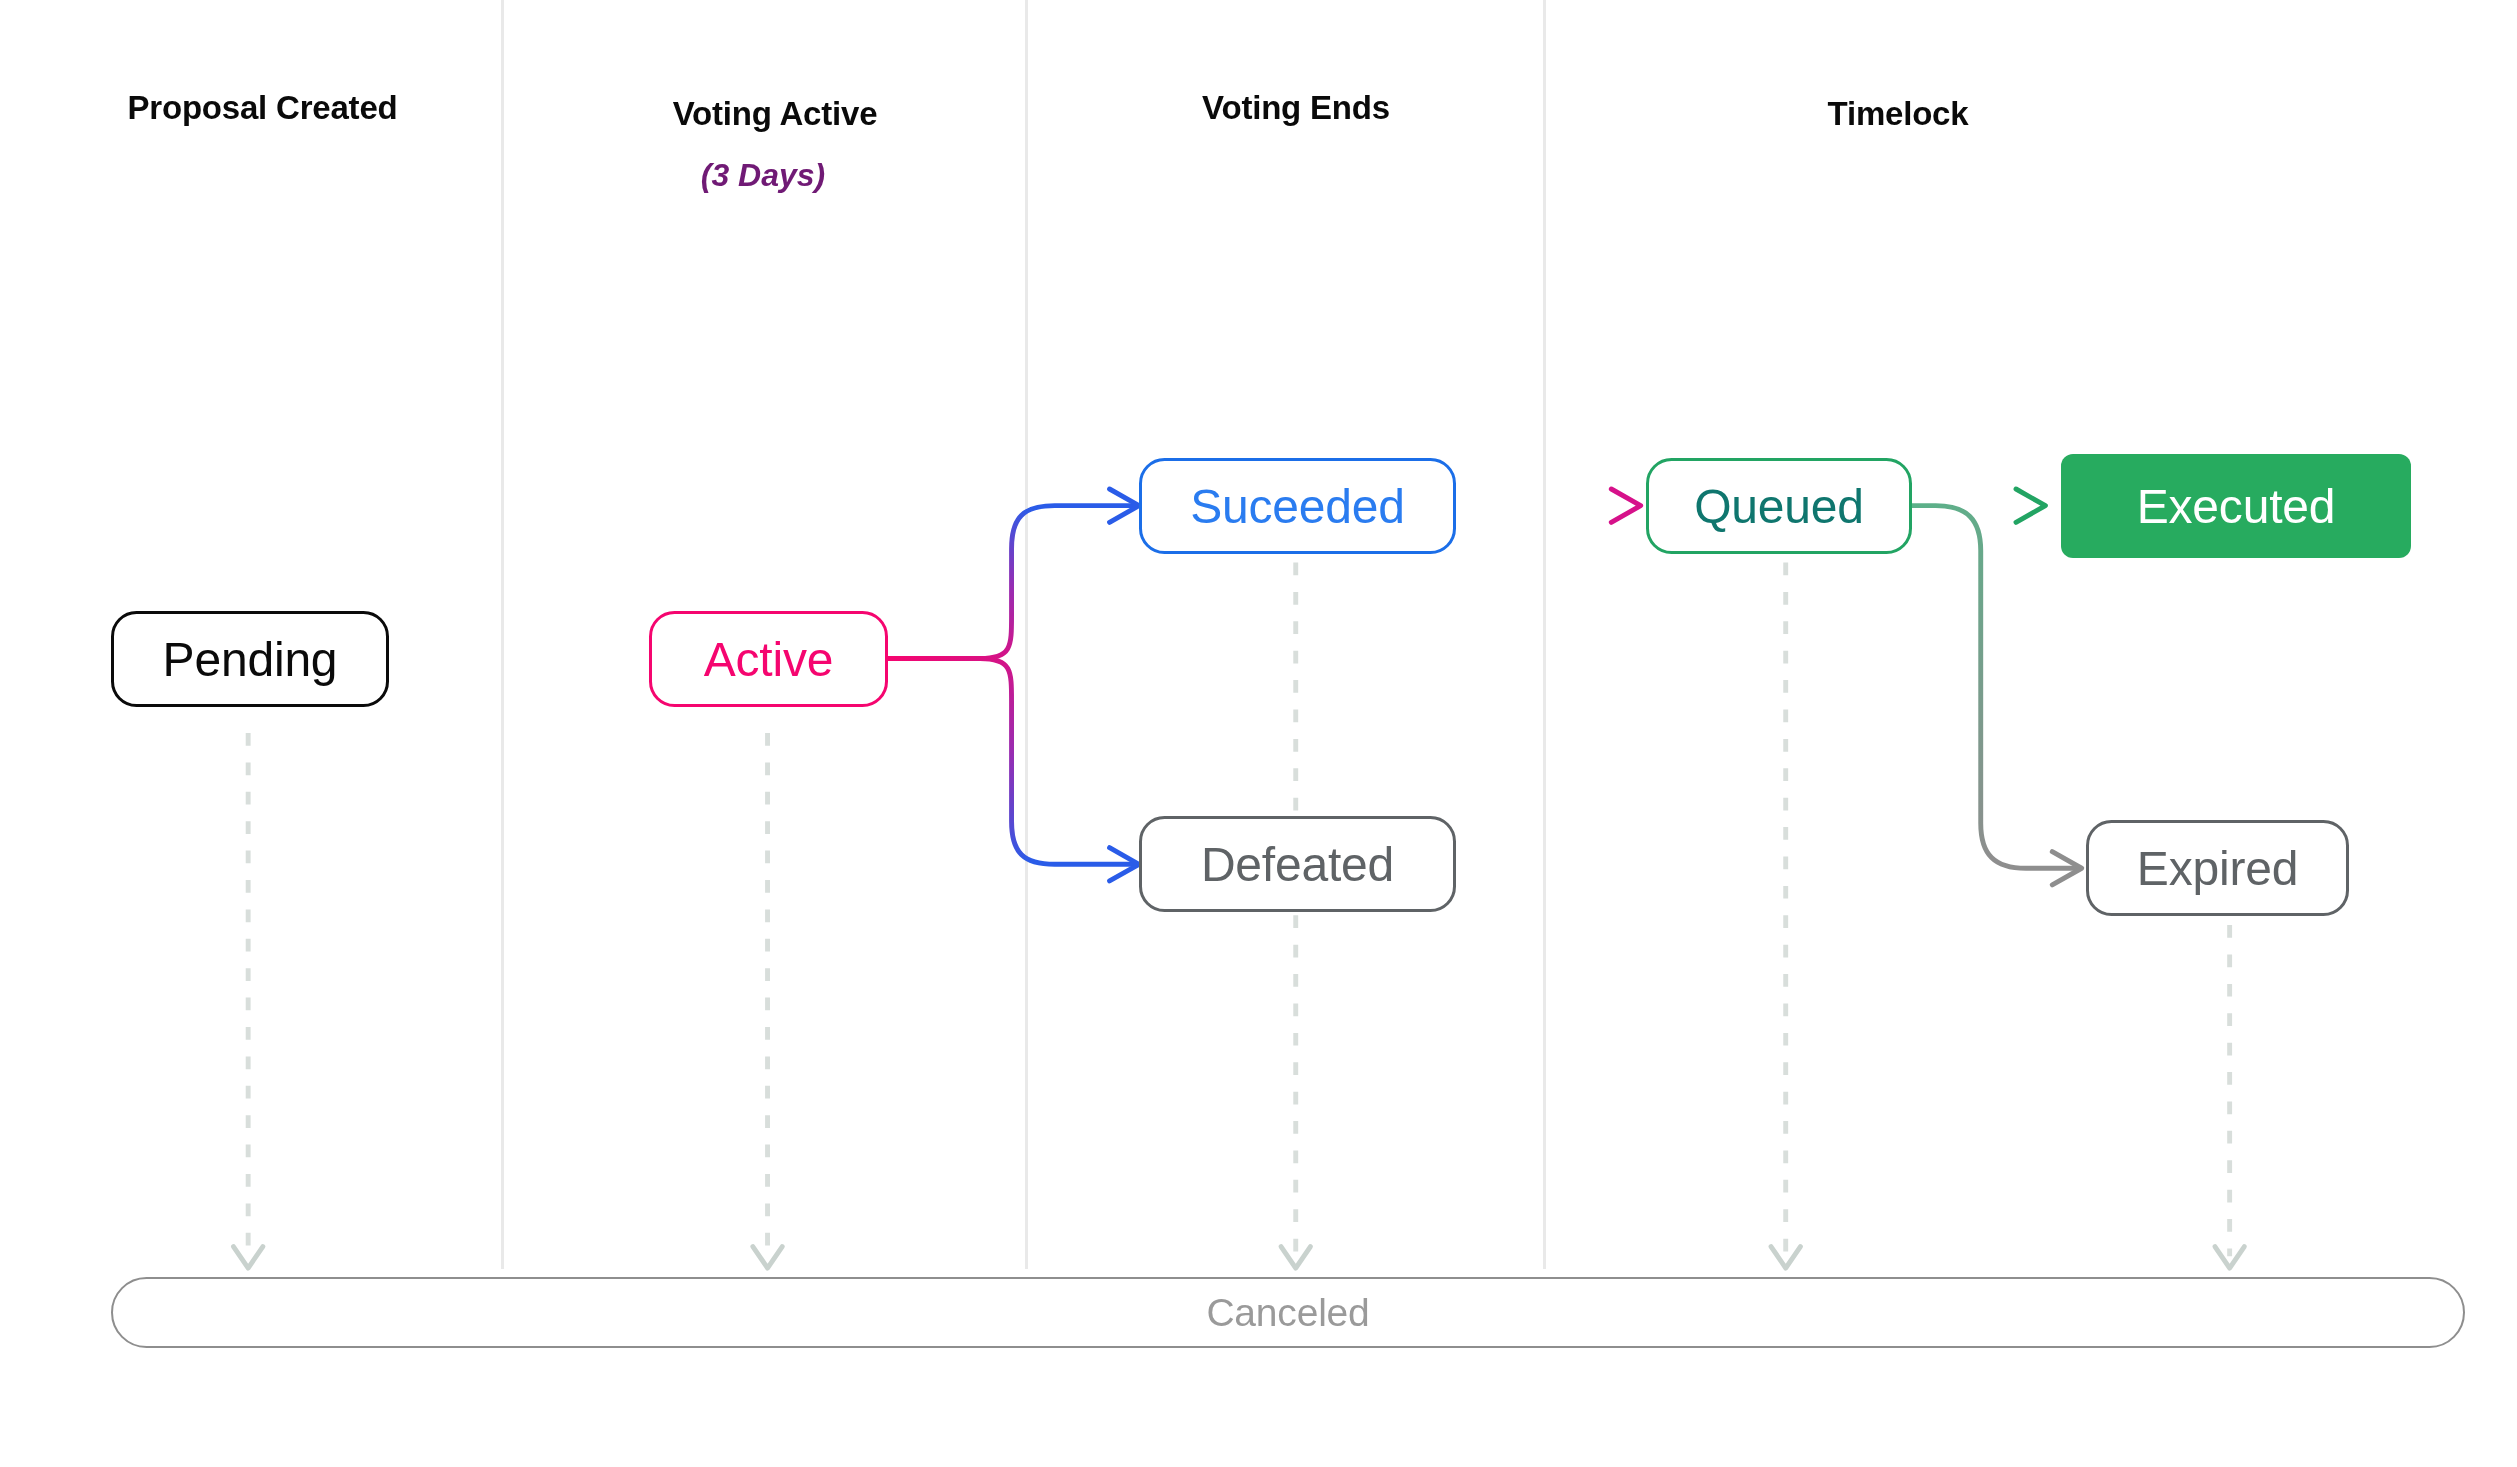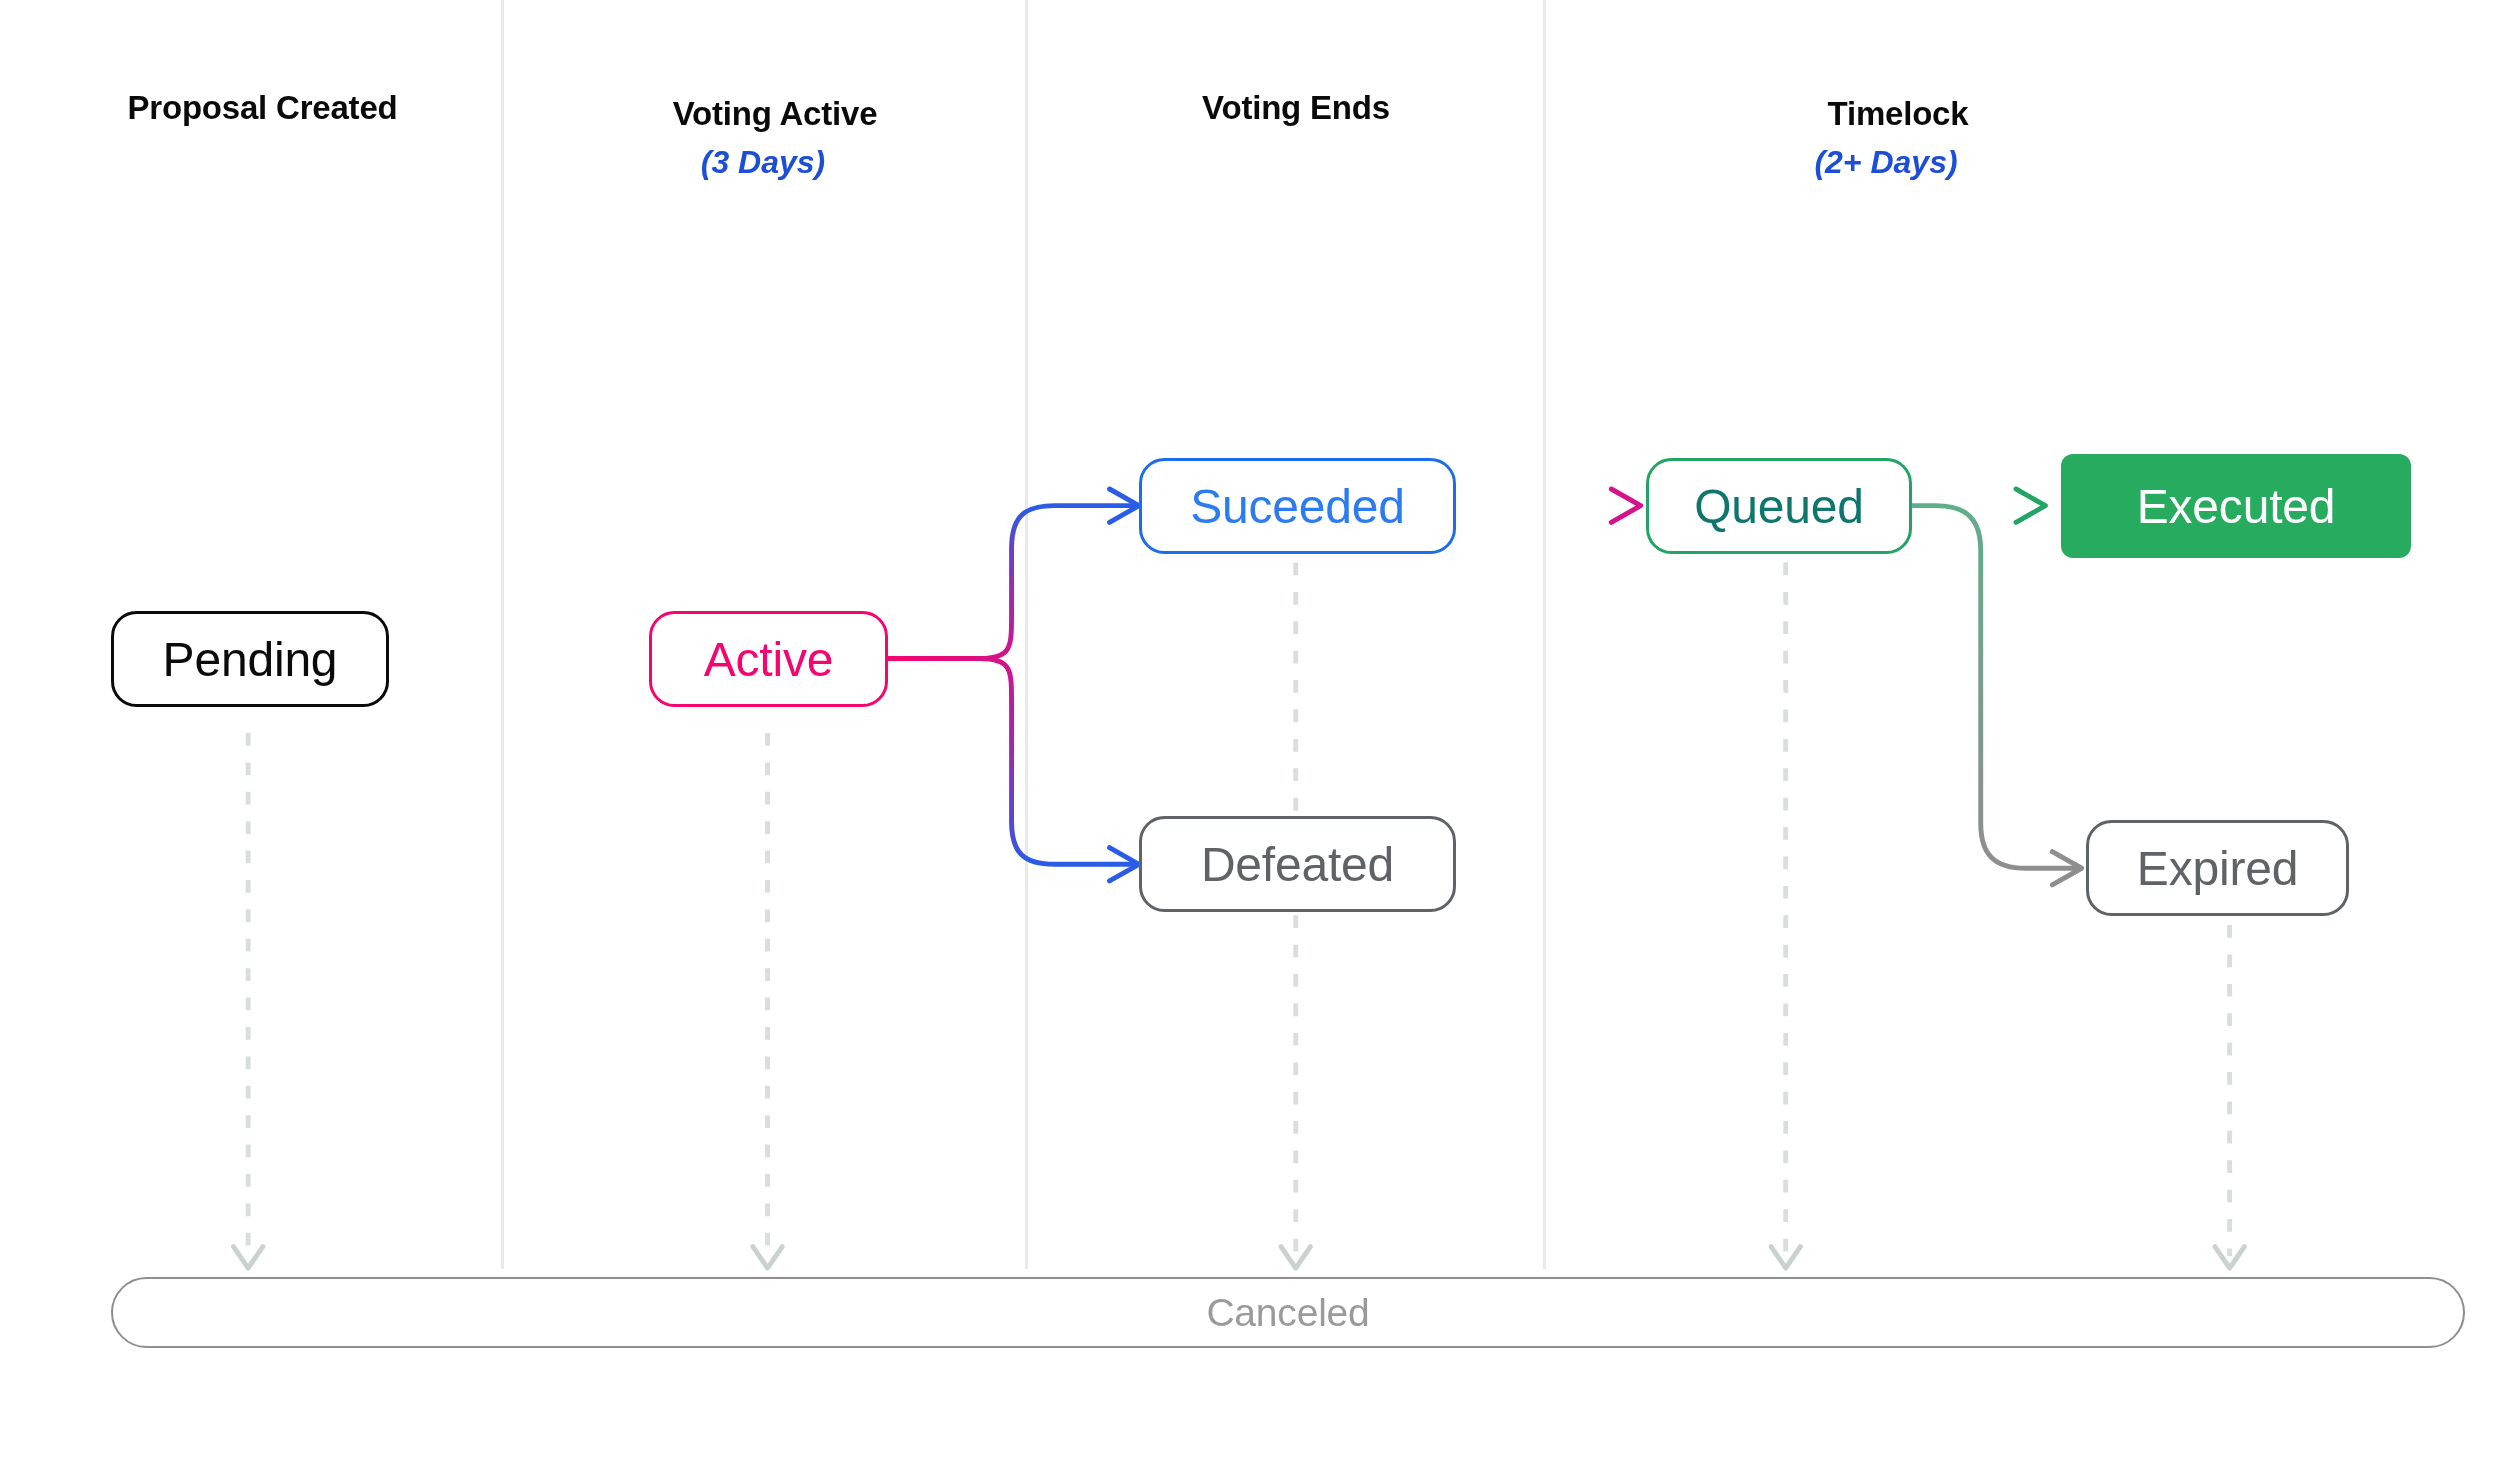--- a/index.html
+++ b/index.html
@@ -36,23 +36,23 @@
     font-weight: 700;
     color: #0a0a0a;
     letter-spacing: -0.2px;
     line-height: 1.1;
     margin-left: 24px;
   }
   .phase-sub {
     font-size: 32px;
     font-weight: 700;
     font-style: italic;
-    color: #1d4ed8;
+    color: #701a75;
     line-height: 1.1;
-    margin-top: 13px;
+    margin-top: 26px;
   }
   
   .node {
     position: absolute;
     box-sizing: border-box;
     display: flex;
     align-items: center;
     justify-content: center;
     border-radius: 25.5px;
     background: #ffffff;
@@ -108,21 +108,20 @@
     <div class="phase-title">Voting Active</div>
     <div class="phase-sub">(3 Days)</div>
   </div>
 
   <div class="phase-header" style="left:1025px; top:90px; width:518px;">
     <div class="phase-title">Voting Ends</div>
   </div>
 
   <div class="phase-header" style="left:1543px; top:96px; width:686px;">
     <div class="phase-title">Timelock</div>
-    <div class="phase-sub">(2+ Days)</div>
   </div>
 
   <svg id="wires" viewBox="0 0 2568 1497" xmlns="http://www.w3.org/2000/svg">
     <defs>
       <linearGradient id="g-pending-active" x1="0" y1="0" x2="1" y2="0">
         <stop offset="0%" stop-color="#0a0a0a"></stop>
         <stop offset="45%" stop-color="#7a0540"></stop>
         <stop offset="100%" stop-color="#f5056f"></stop>
       </linearGradient>
       <linearGradient id="g-active-succ" x1="0" y1="1" x2="0.55" y2="0">

